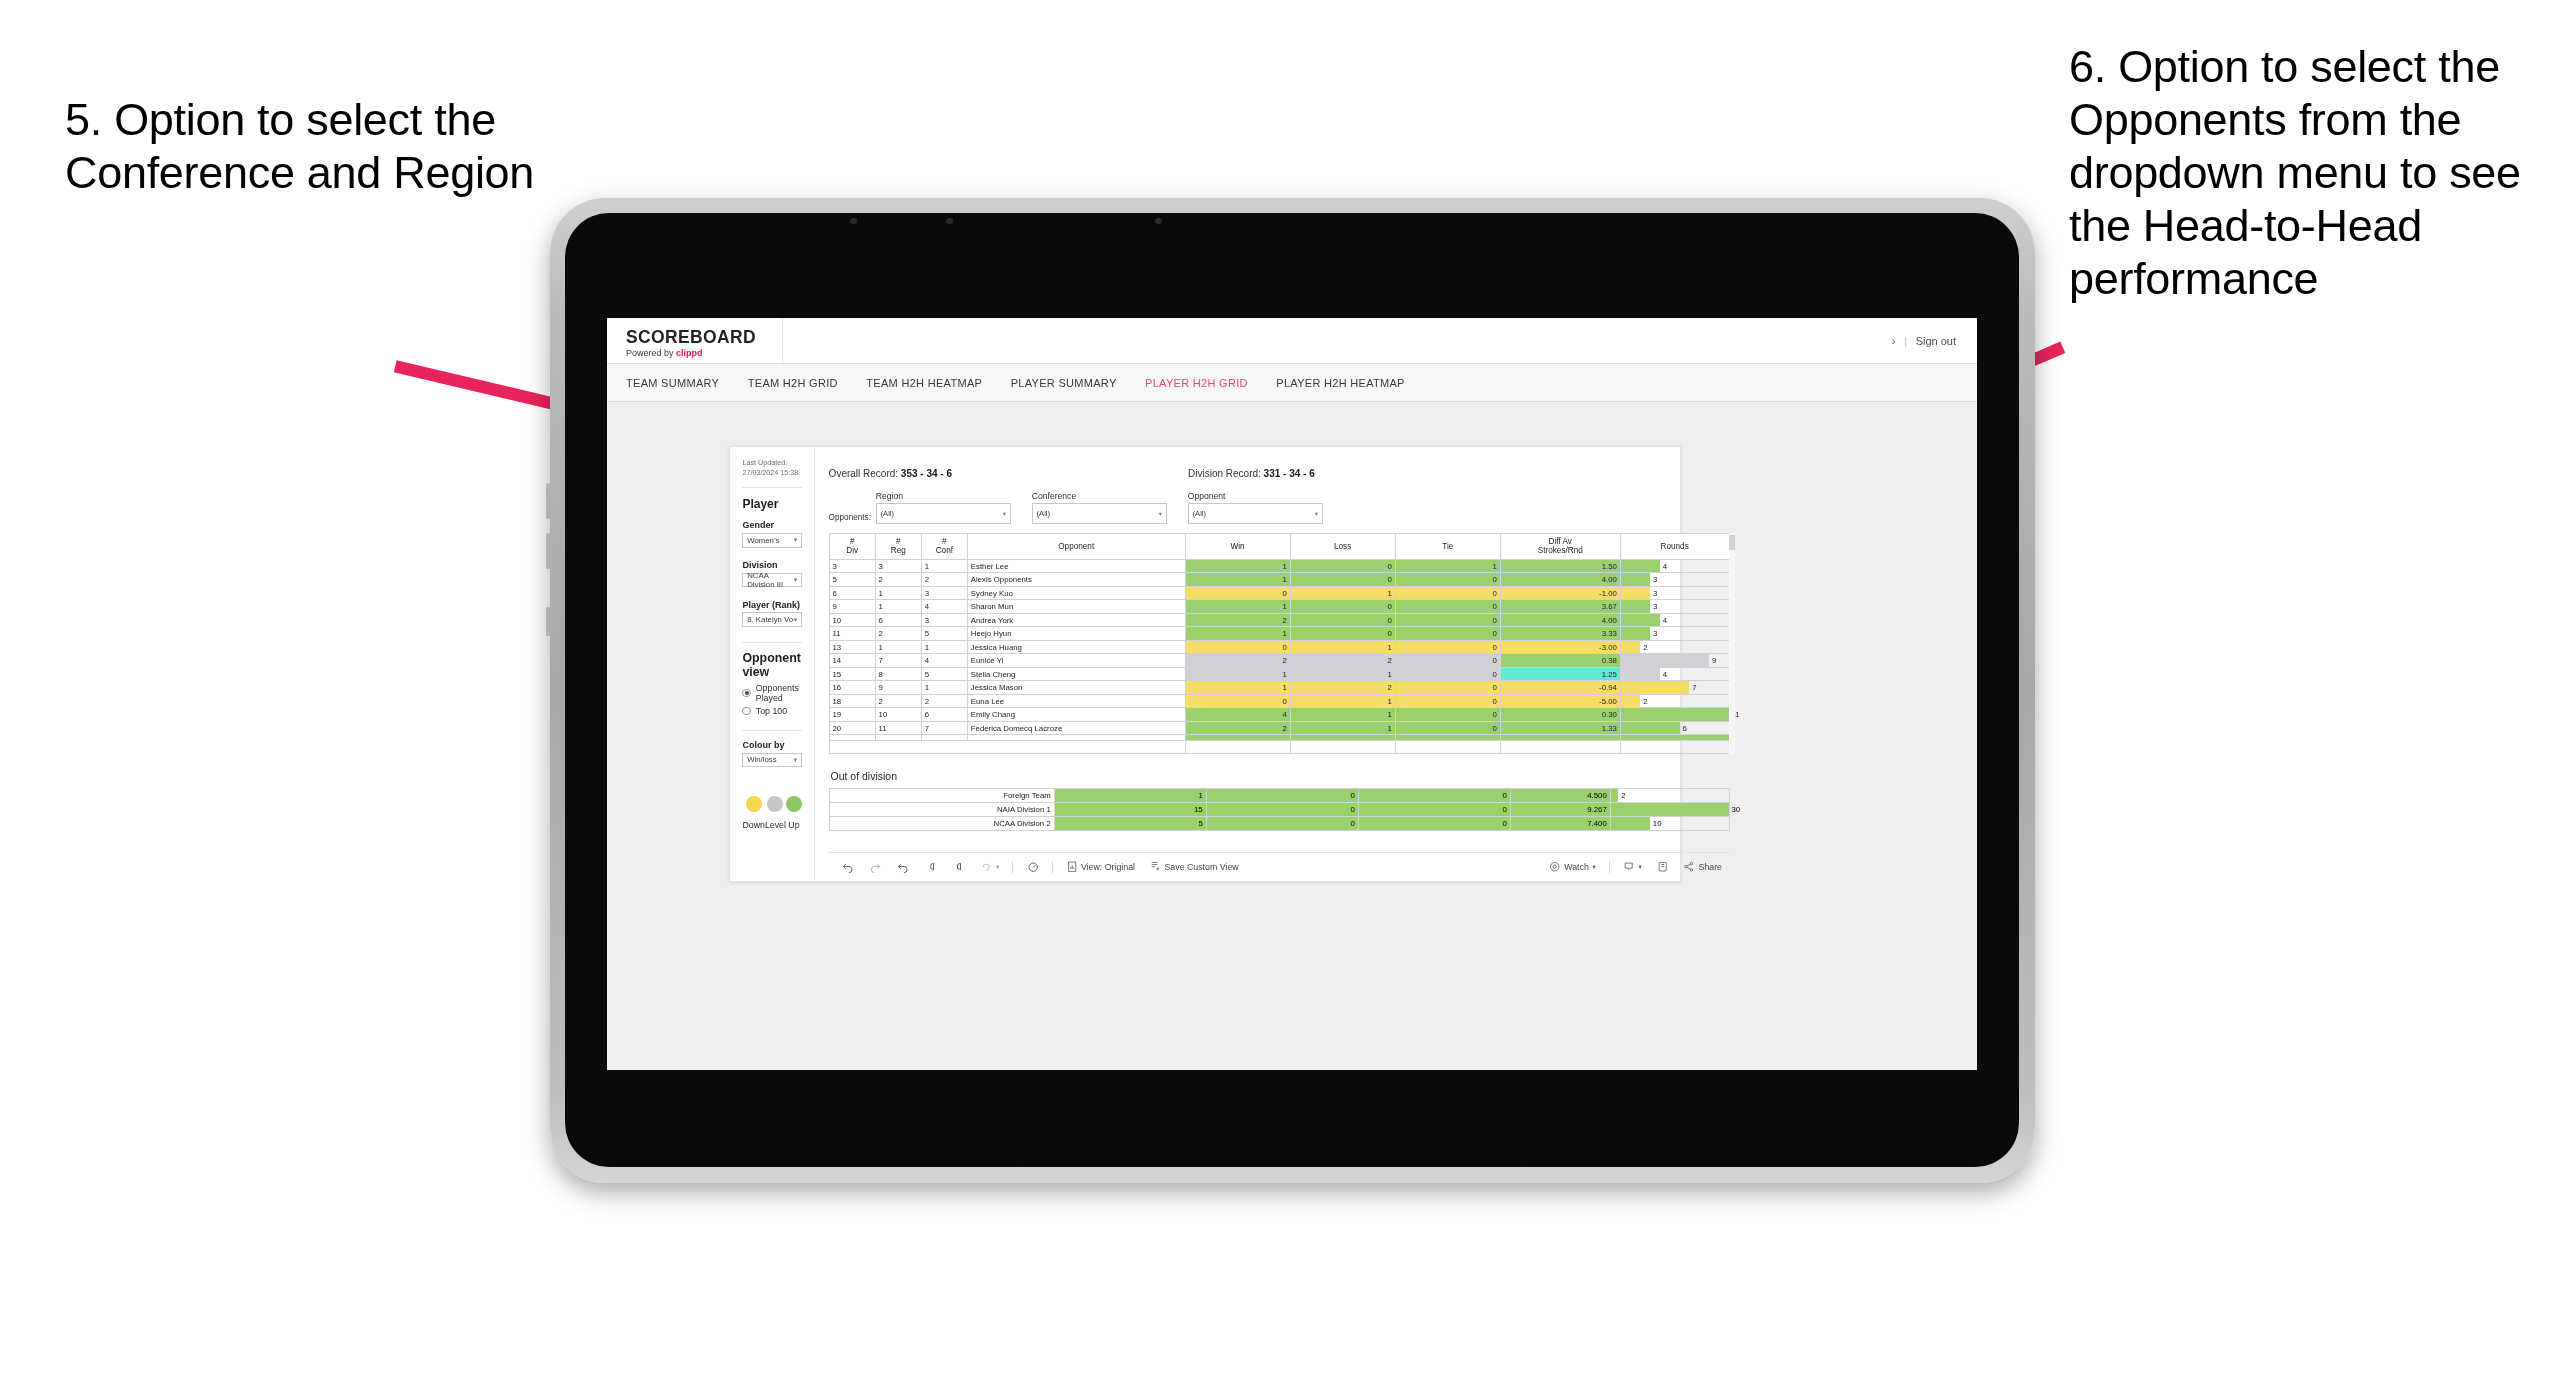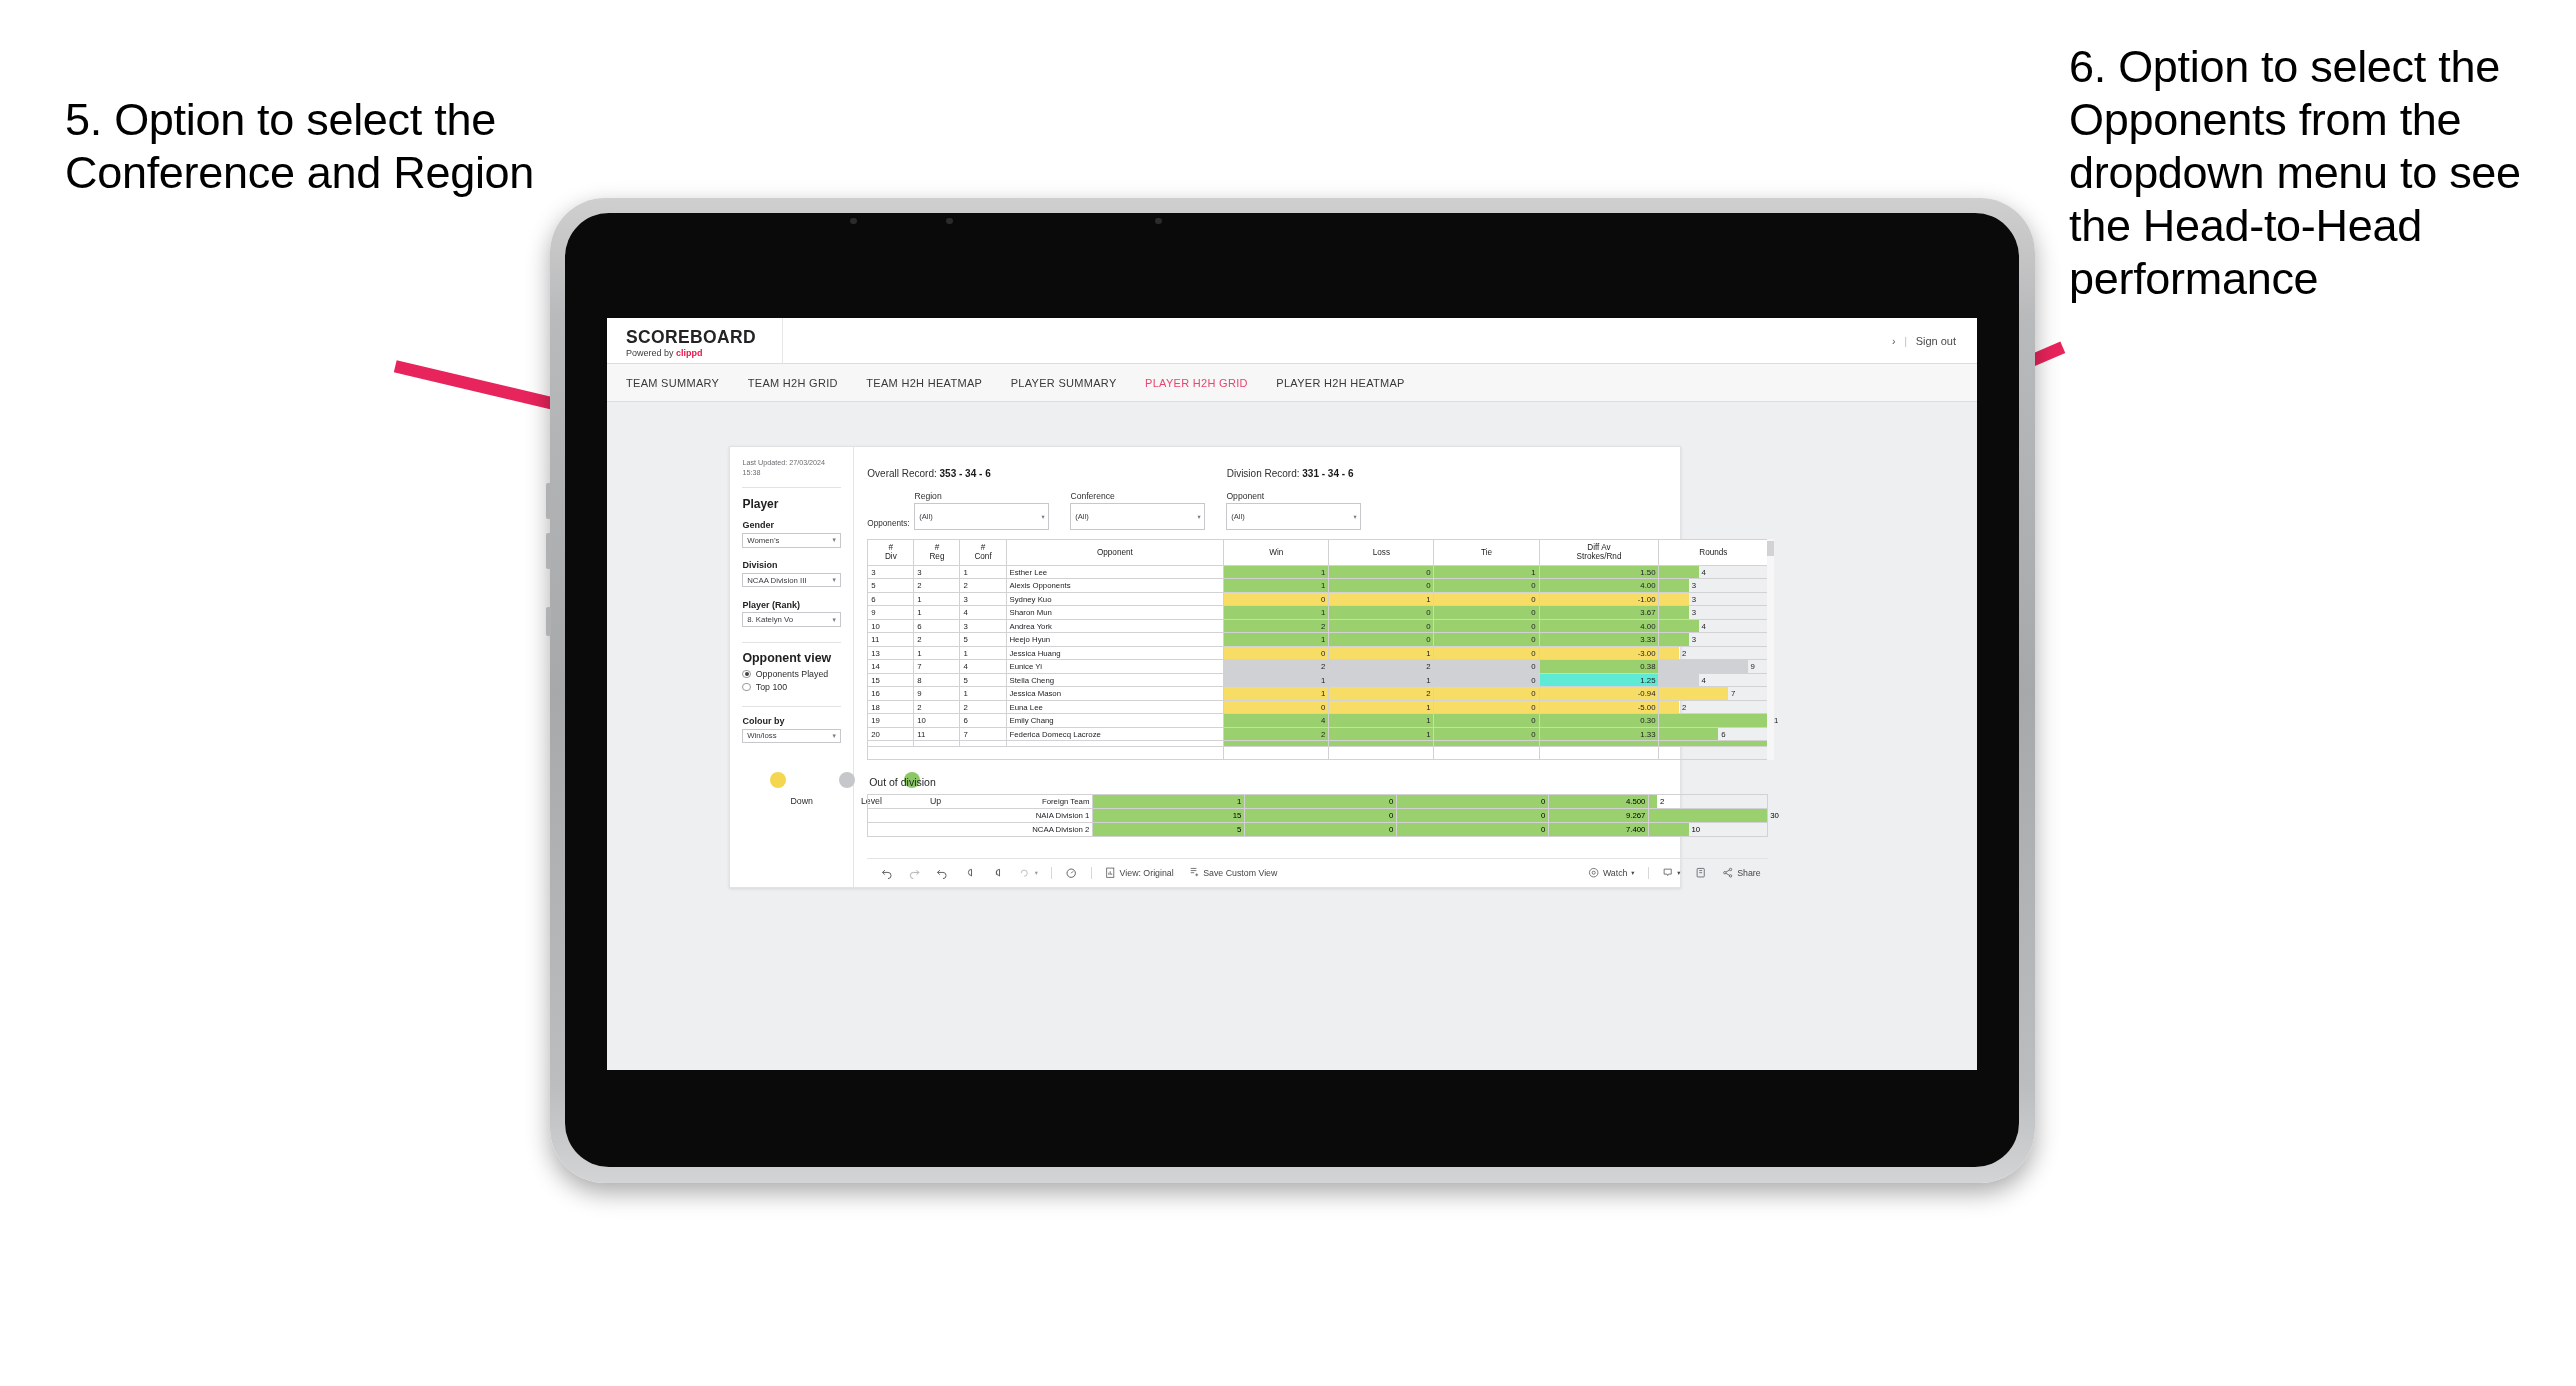--- a/index.html
+++ b/index.html
@@ -106,35 +106,35 @@
     margin-bottom:12.4px;
   }
   .select span:last-child { margin-left:auto; font-size:6.7px; color:#7a7a80; }
   .radio-row { display:flex; align-items:center; gap:4.8px; margin-bottom:2.9px; font-size:8.8px; color:#2c2c2f; cursor:pointer; }
   .radio { width:8.6px; height:8.6px; border:1.1px solid #9a9aa0; border-radius:50%;
            display:flex; align-items:center; justify-content:center; flex:none; }
   .radio.on::after { content:""; width:4.2px; height:4.2px; border-radius:50%; background:#444; }
   .legend { display:flex; justify-content:space-around; margin-top:28.5px; }
   .legend-col { display:flex; flex-direction:column; align-items:center; gap:8.6px; }
   .dot { width:16px; height:16px; border-radius:50%; }
-  .legend-lbl { font-size:8.8px; color:#2c2c2f;margin-left:48px; }
+  .legend-lbl { font-size:8.8px; color:#2c2c2f; }
 
   
   #main { flex:1; padding:13.3px 15px 0 13.3px; position:relative; }
   .ttl { font-size:14px; font-weight:700; color:#1b1b1d; letter-spacing:-0.1px; }
   .recs { display:flex; margin-top:7.6px; font-size:10px; color:#2f2f32; }
   .recs .r2 { margin-left:219px;padding-left:17px; }
   .recs b { font-weight:700; color:#19191b; }
 
   .filters { display:flex; align-items:flex-end; margin-top:12.4px; gap:0; }
   .flt-pretext { font-size:8.2px; color:#2f2f32; padding-bottom:1.9px; margin-right:4.8px; }
   .flt { margin-right:21px; }
   .flt-label { font-size:8.6px; color:#2f2f32; margin-bottom:1.9px; }
   .flt-sel {
-    width:135px; height:27px; border:1px solid #c8c8cc; background:#fff;
+    width:135px; height:21px; border:1px solid #c8c8cc; background:#fff;
     display:flex; align-items:center; padding:0 3.8px; font-size:7.6px; color:#3a3a3e; cursor:pointer;
   }
   .flt-sel span:last-child { margin-left:auto; font-size:6.2px; color:#7a7a80; }
 
   
   .tbl-wrap { margin-top:8.6px; position:relative; }
   table.grid { border-collapse:collapse; width:100%; table-layout:fixed; font-size:7.8px; color:#232326; }
   table.grid th, table.grid td { border:1px solid #d2d2d5; padding:0 2.9px; height:13.5px; }
   table.grid thead th {
     height:26px; background:#fff; font-weight:400; font-size:8.2px; color:#1d1d1f;

